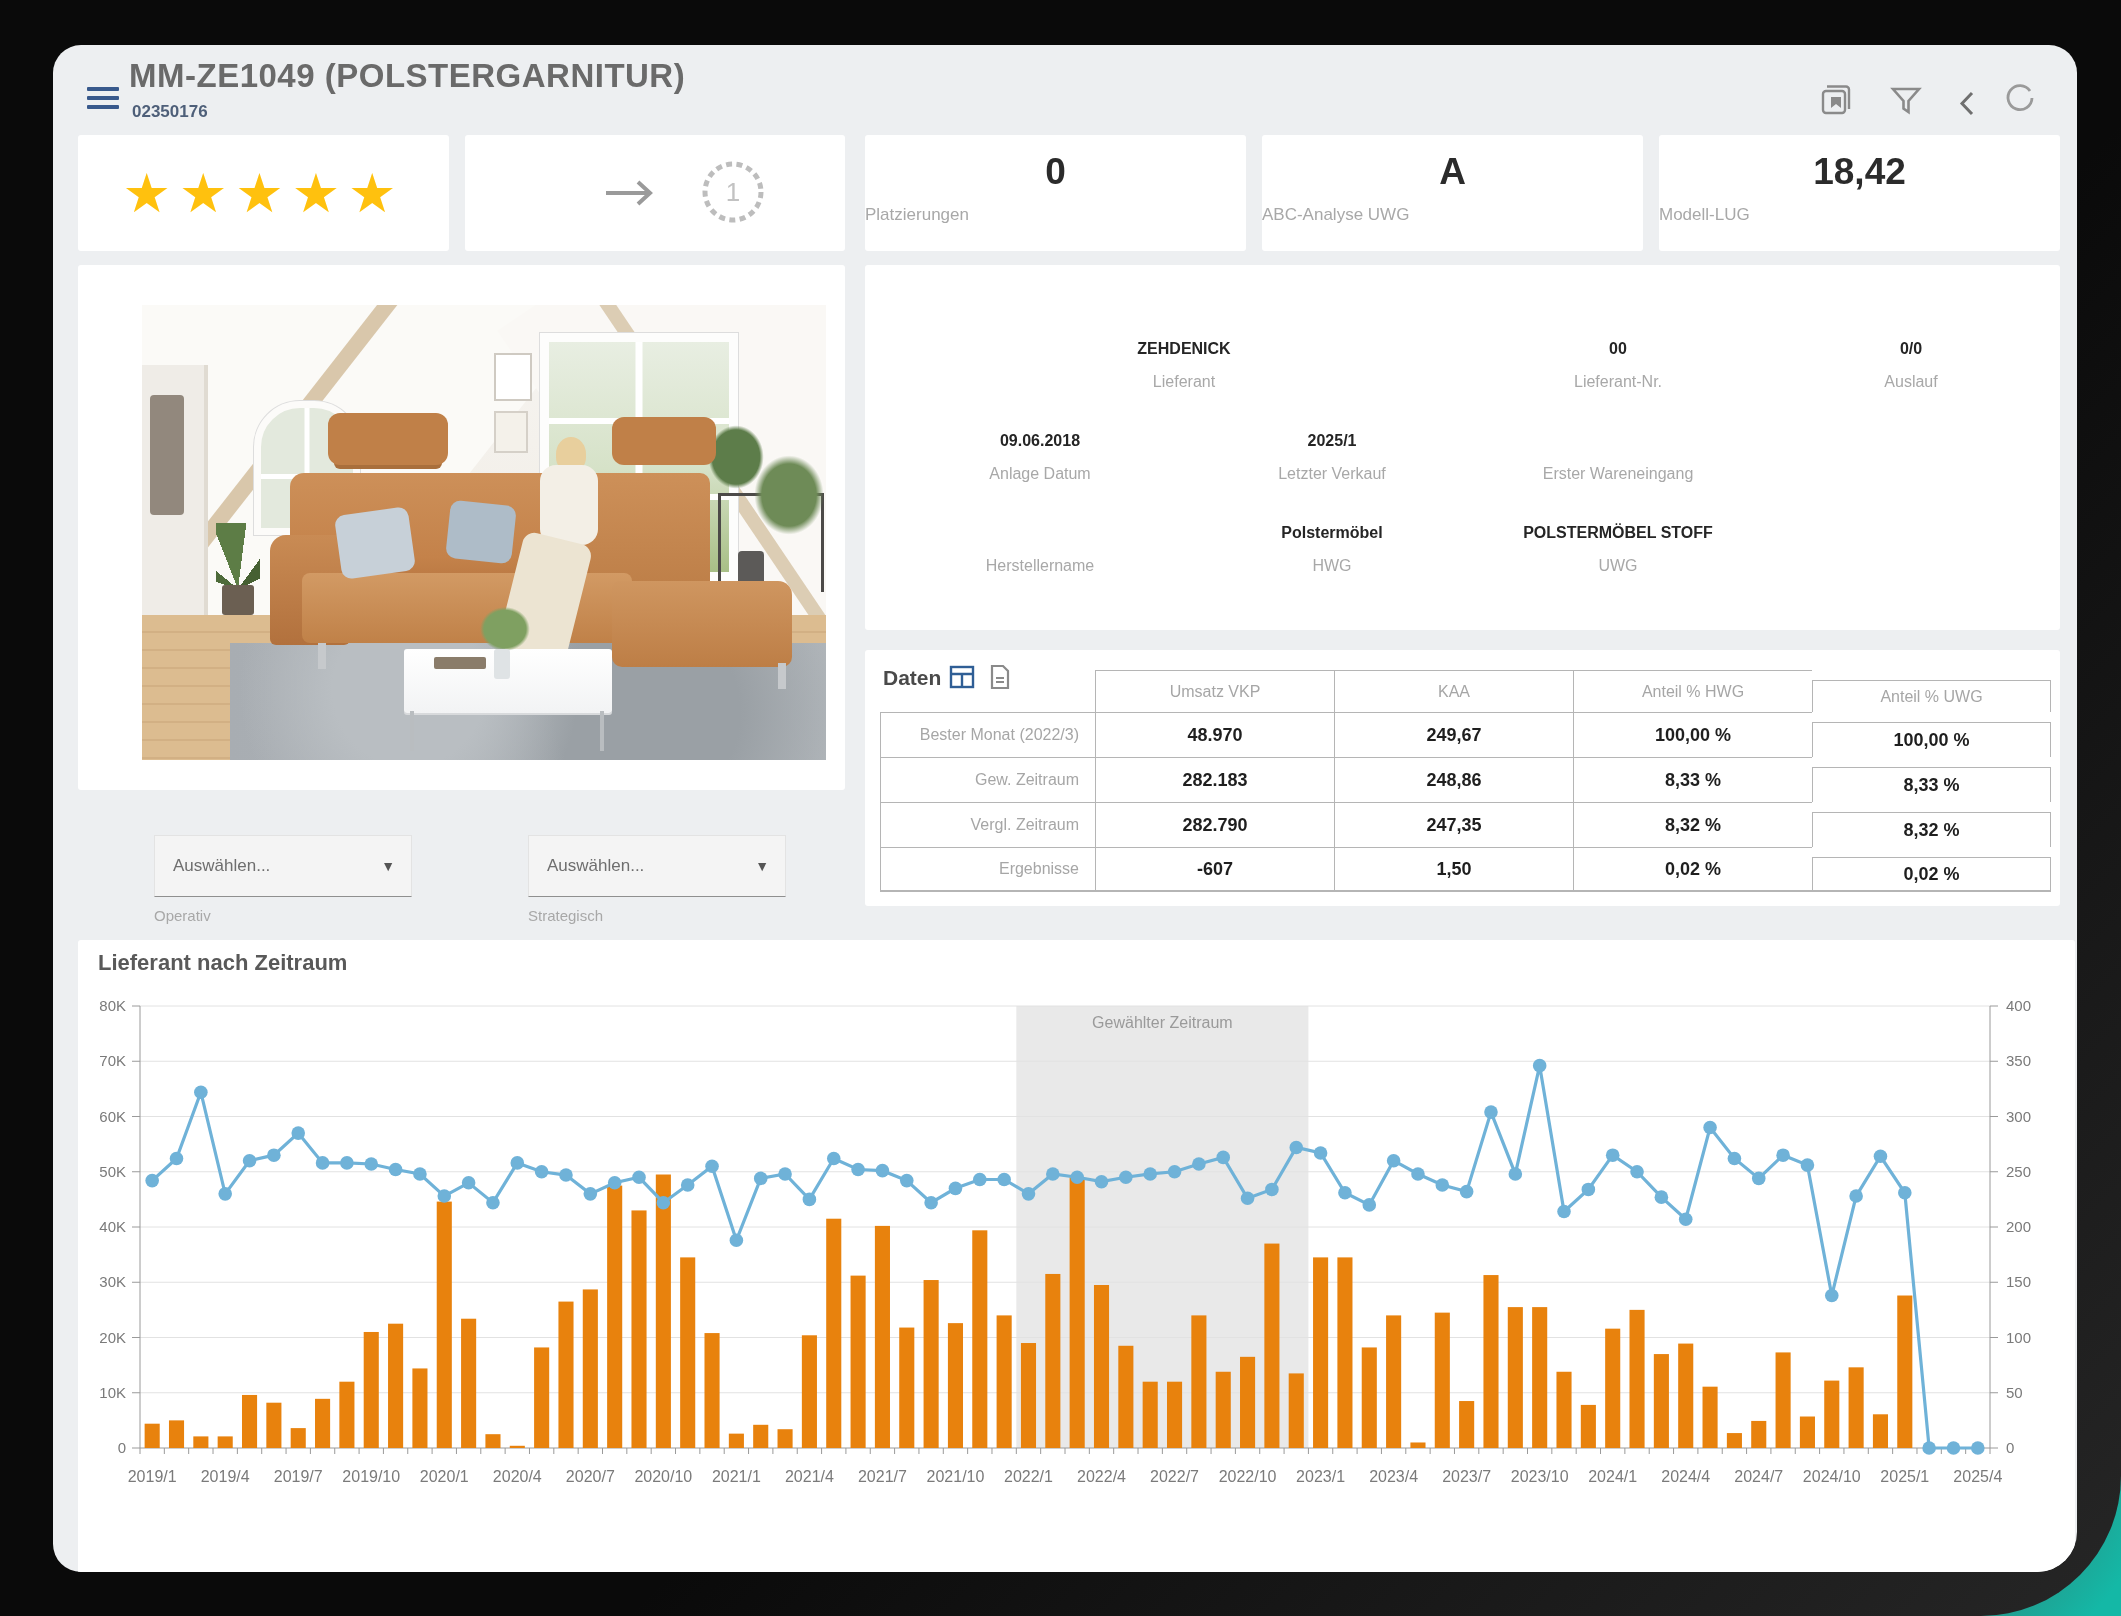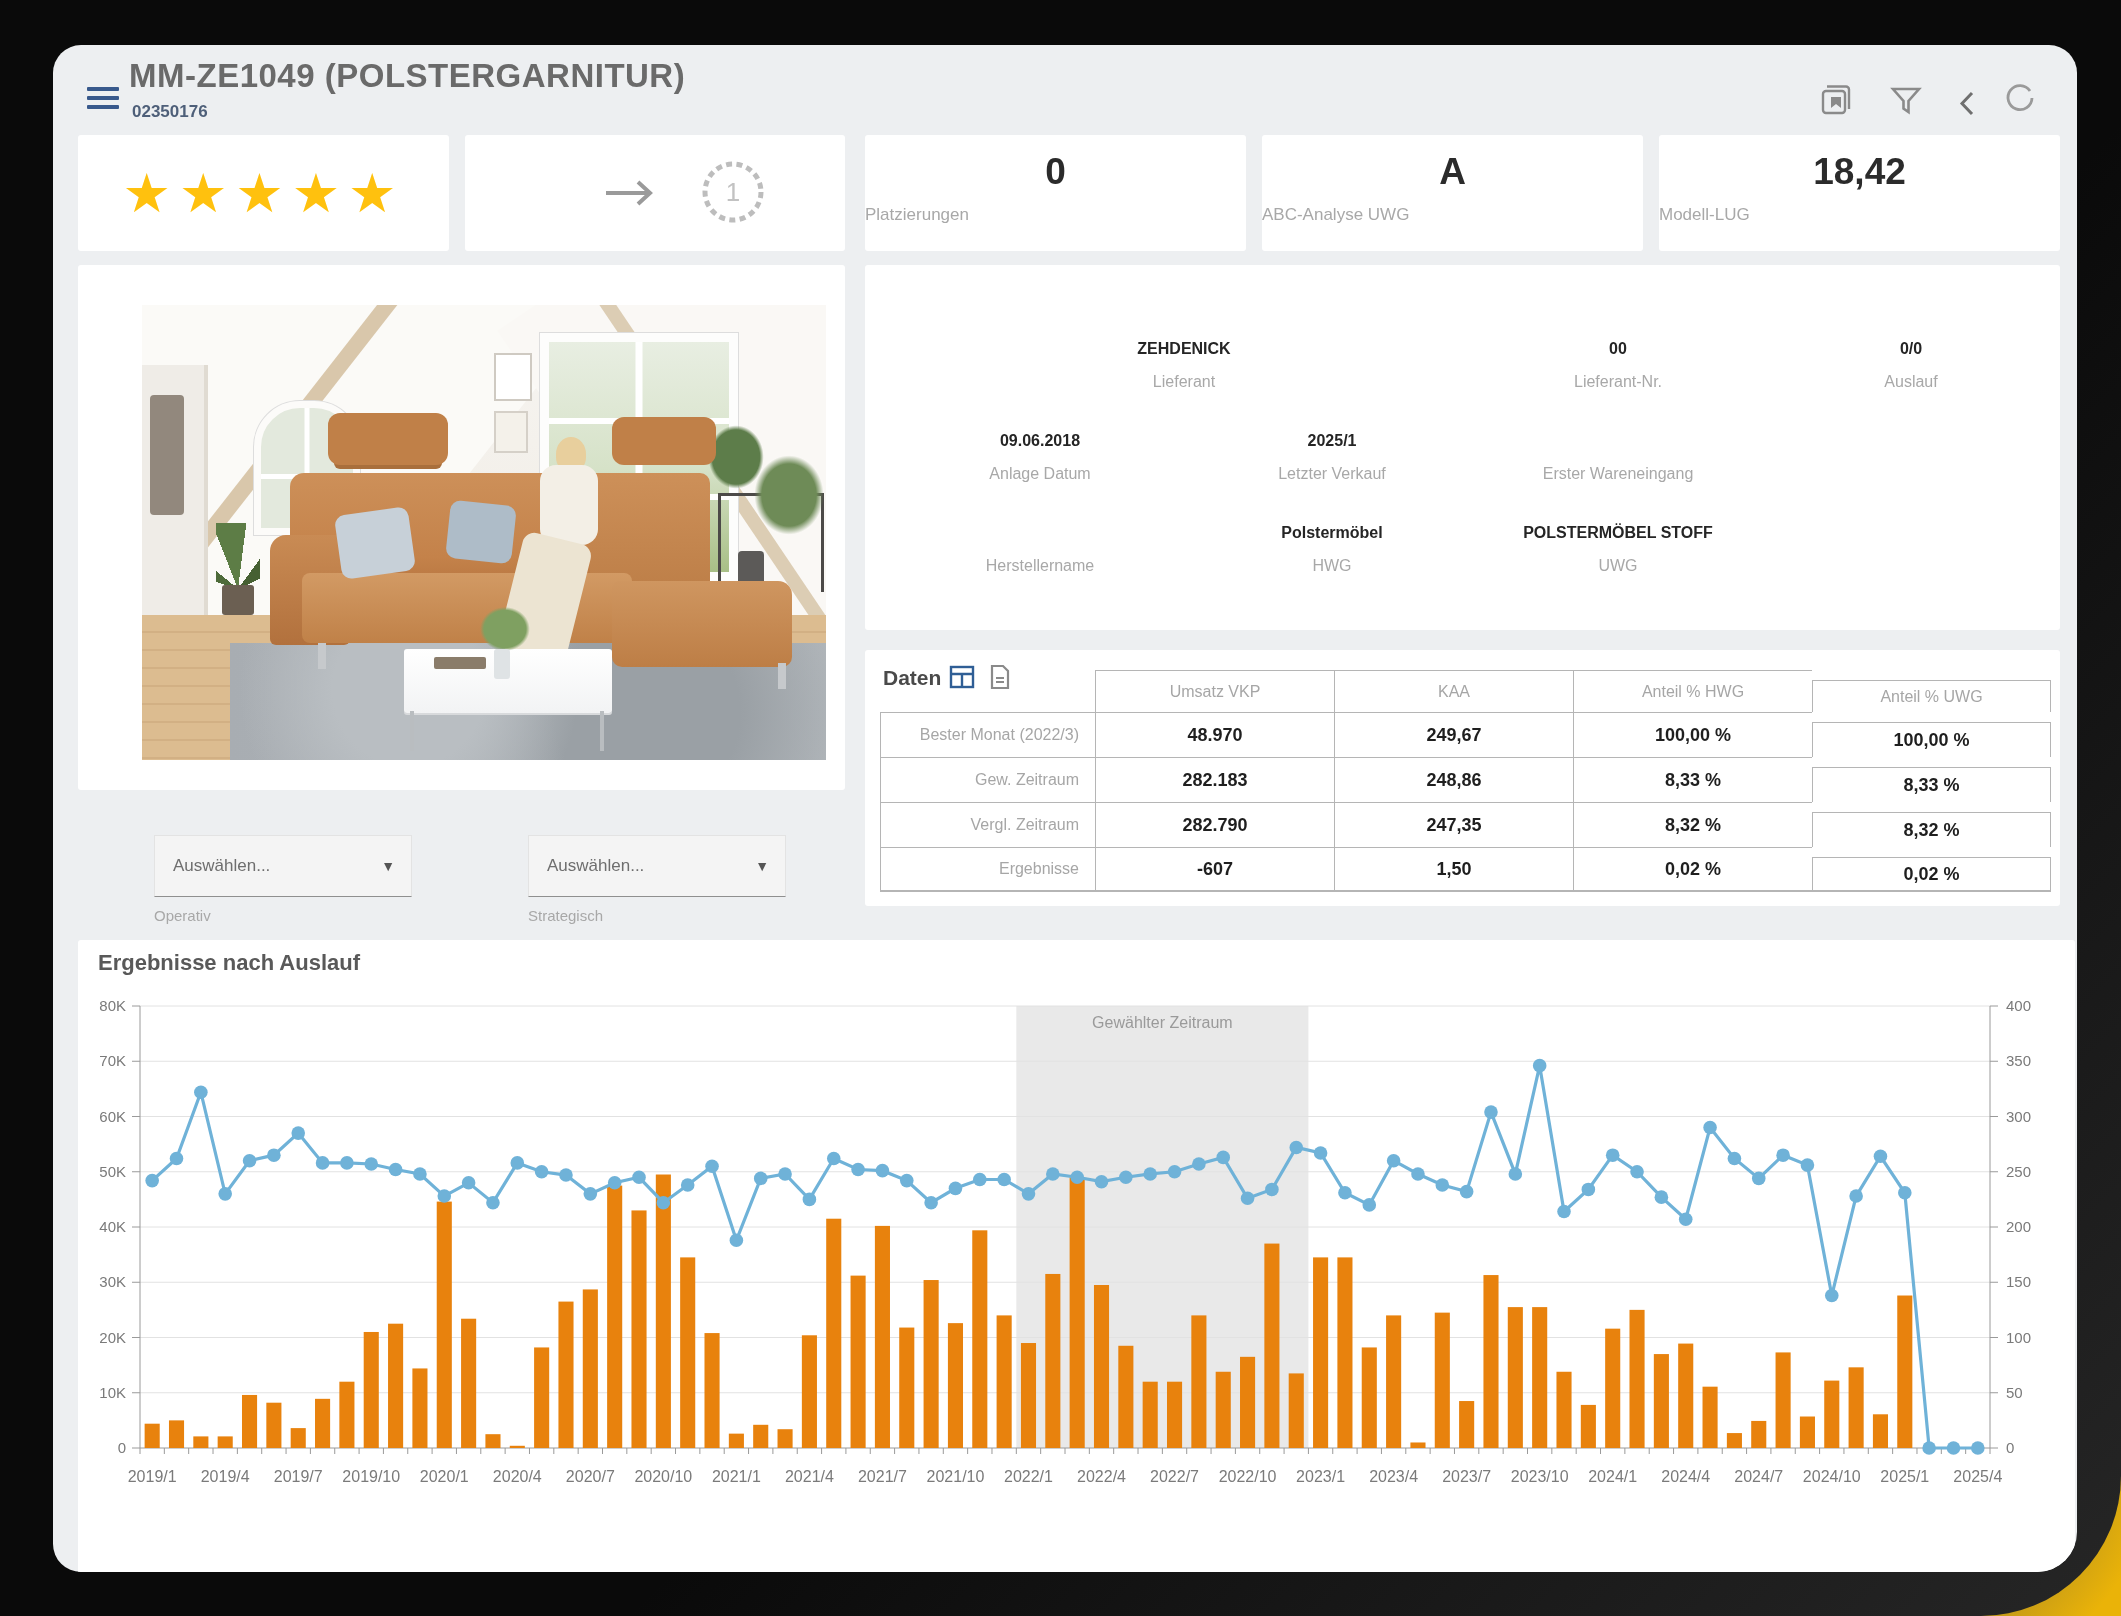--- a/index.html
+++ b/index.html
@@ -1,17 +1,17 @@
 <!DOCTYPE html>
 <html><head>
 <meta charset="utf-8">
 <style>
   html,body{margin:0;padding:0;background:#000;width:2121px;height:1616px;overflow:hidden;
     font-family:"Liberation Sans", sans-serif;}
-  .stage{position:relative;width:2121px;height:1616px;background:#eab308;overflow:hidden;}
+  .stage{position:relative;width:2121px;height:1616px;background:#14b8a6;overflow:hidden;}
   .corner-glow{position:absolute;right:-160px;bottom:-200px;width:900px;height:700px;
     background:radial-gradient(closest-side,#7a7a7a 0%,#4a4a4a 35%,rgba(0,0,0,0) 72%);opacity:.55;}
   .device{position:absolute;left:0;top:0;width:2121px;height:1616px;background:
     linear-gradient(135deg,#0a0a0a 60%,#262626 100%);border-radius:0 0 140px 0;}
   .app{position:absolute;left:53px;top:45px;width:2024px;height:1527px;background:#edeff1;
     border-radius:28px 28px 40px 28px;overflow:hidden;}
   .panel{position:absolute;background:#ffffff;border-radius:3px;}
 
   
   .hamburger{position:absolute;left:34px;top:42px;width:32px;height:24px;cursor:pointer;}
@@ -288,21 +288,21 @@
           <div class="dt-cell dt-val last-col">8,32 %</div>
           <div class="dt-cell dt-rowlabel last-row">Ergebnisse</div>
           <div class="dt-cell dt-val last-row">-607</div>
           <div class="dt-cell dt-val last-row">1,50</div>
           <div class="dt-cell dt-val last-row">0,02 %</div>
           <div class="dt-cell dt-val last-col last-row">0,02 %</div>
         </div>
     </div>
 
     <div class="panel" style="left:25px;top:895px;width:1997px;height:632px;border-radius:3px 3px 0 0">
-      <div class="chart-title">Ergebnisse nach Auslauf</div>
+      <div class="chart-title">Lieferant nach Zeitraum</div>
       <svg id="chart" width="1997" height="596" style="position:absolute;left:0;top:36px">
           <rect x="938.3157894736842" y="30" width="292.10526315789474" height="442" fill="#e9e9e9"></rect>
           <text x="1084.3684210526317" y="52" text-anchor="middle" font-size="16" fill="#9a9a9a">Gewählter Zeitraum</text>
           <line x1="54" y1="472" x2="62" y2="472" stroke="#9a9a9a"></line>
           <text x="48" y="477" text-anchor="end" font-size="15" fill="#7a7a7a">0</text>
           <line x1="62" y1="416.75" x2="1912" y2="416.75" stroke="#e2e2e2" stroke-width="1"></line>
           <line x1="54" y1="416.75" x2="62" y2="416.75" stroke="#9a9a9a"></line>
           <text x="48" y="421.75" text-anchor="end" font-size="15" fill="#7a7a7a">10K</text>
           <line x1="62" y1="361.5" x2="1912" y2="361.5" stroke="#e2e2e2" stroke-width="1"></line>
           <line x1="54" y1="361.5" x2="62" y2="361.5" stroke="#9a9a9a"></line>

